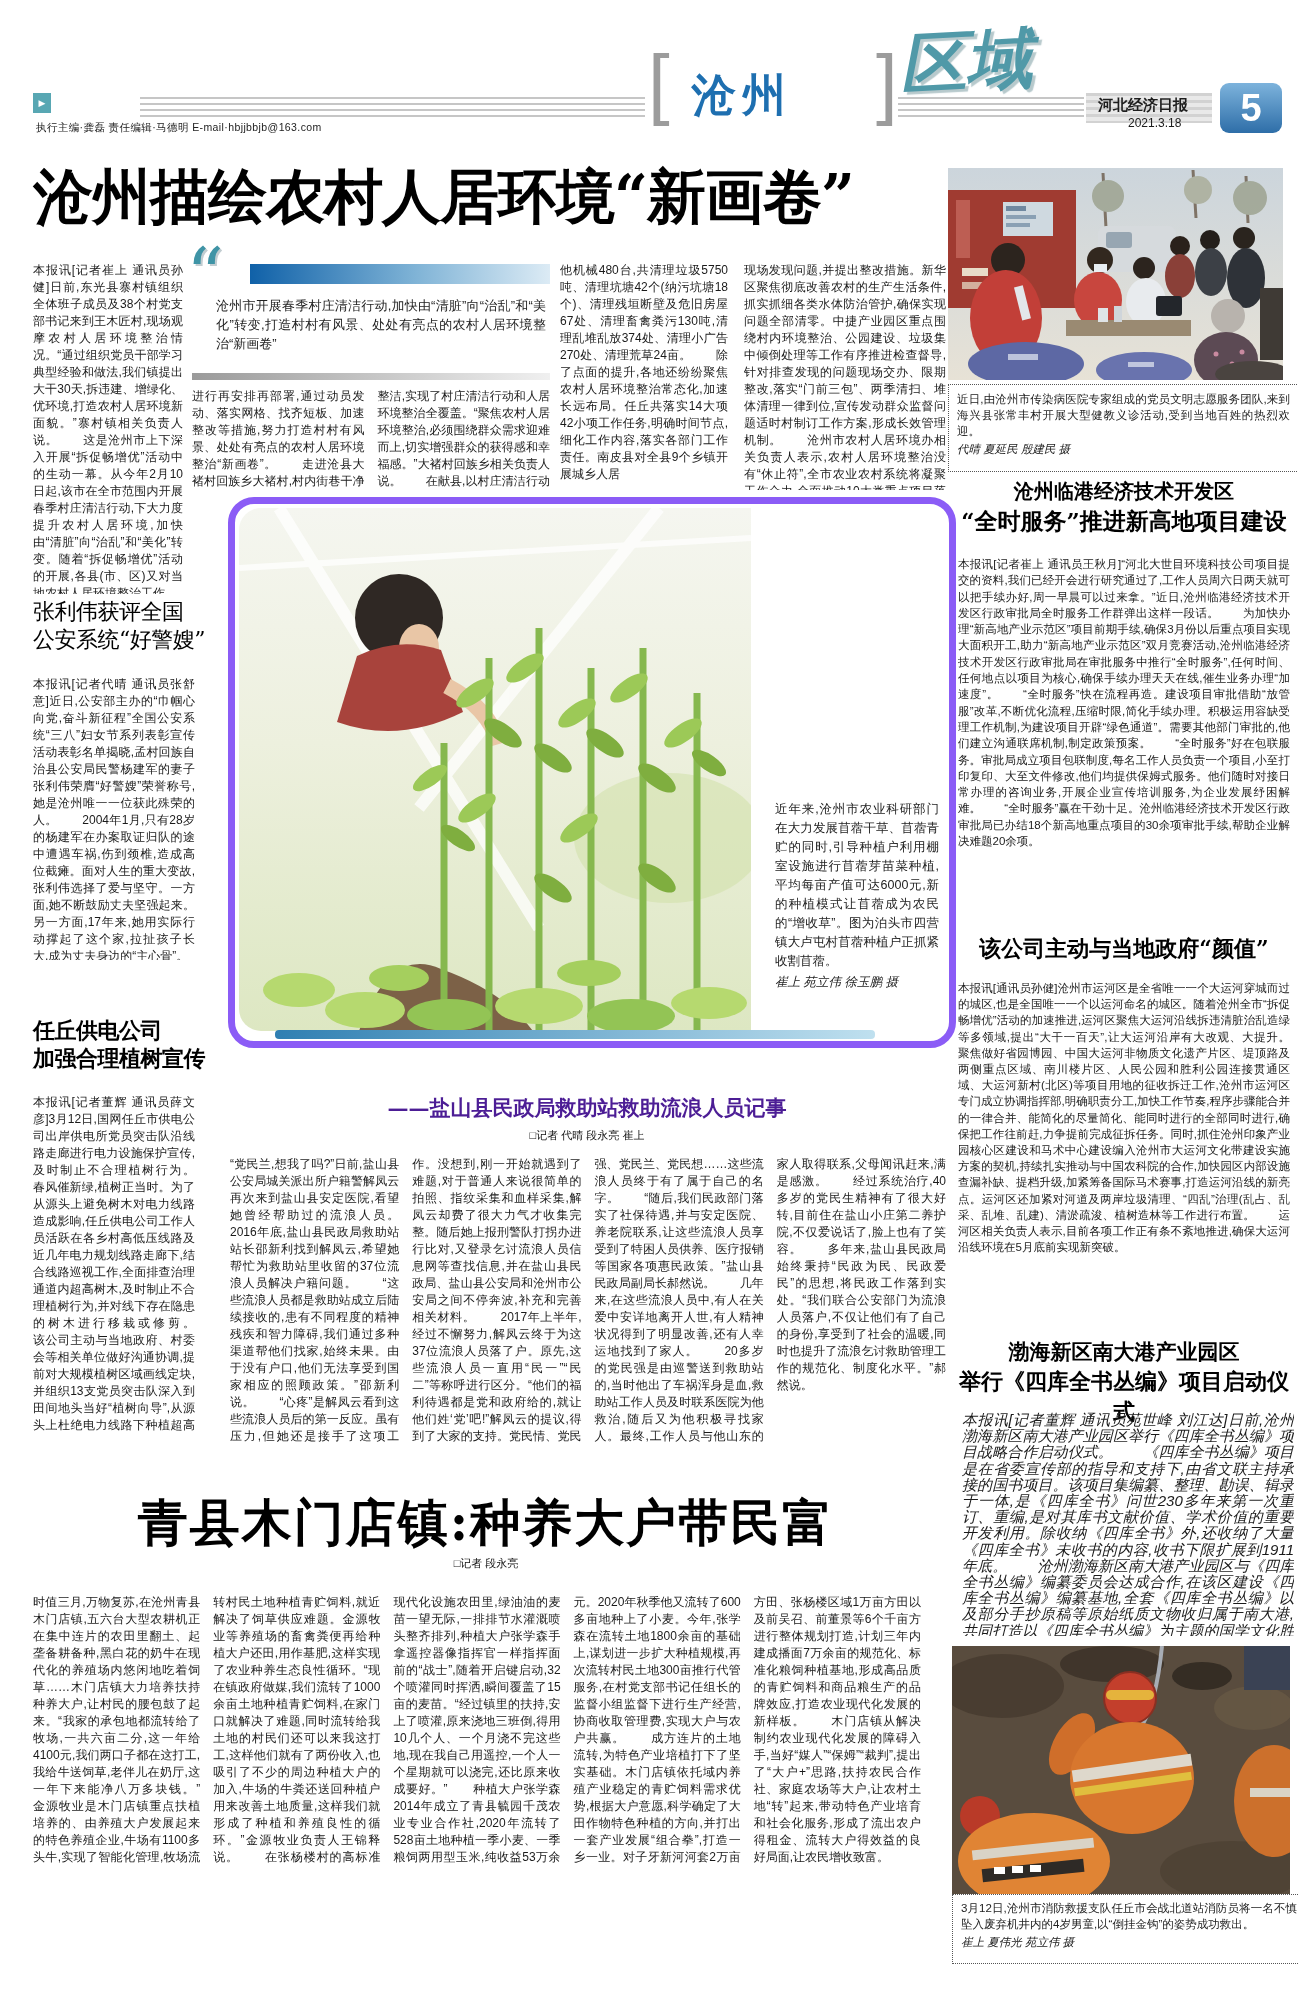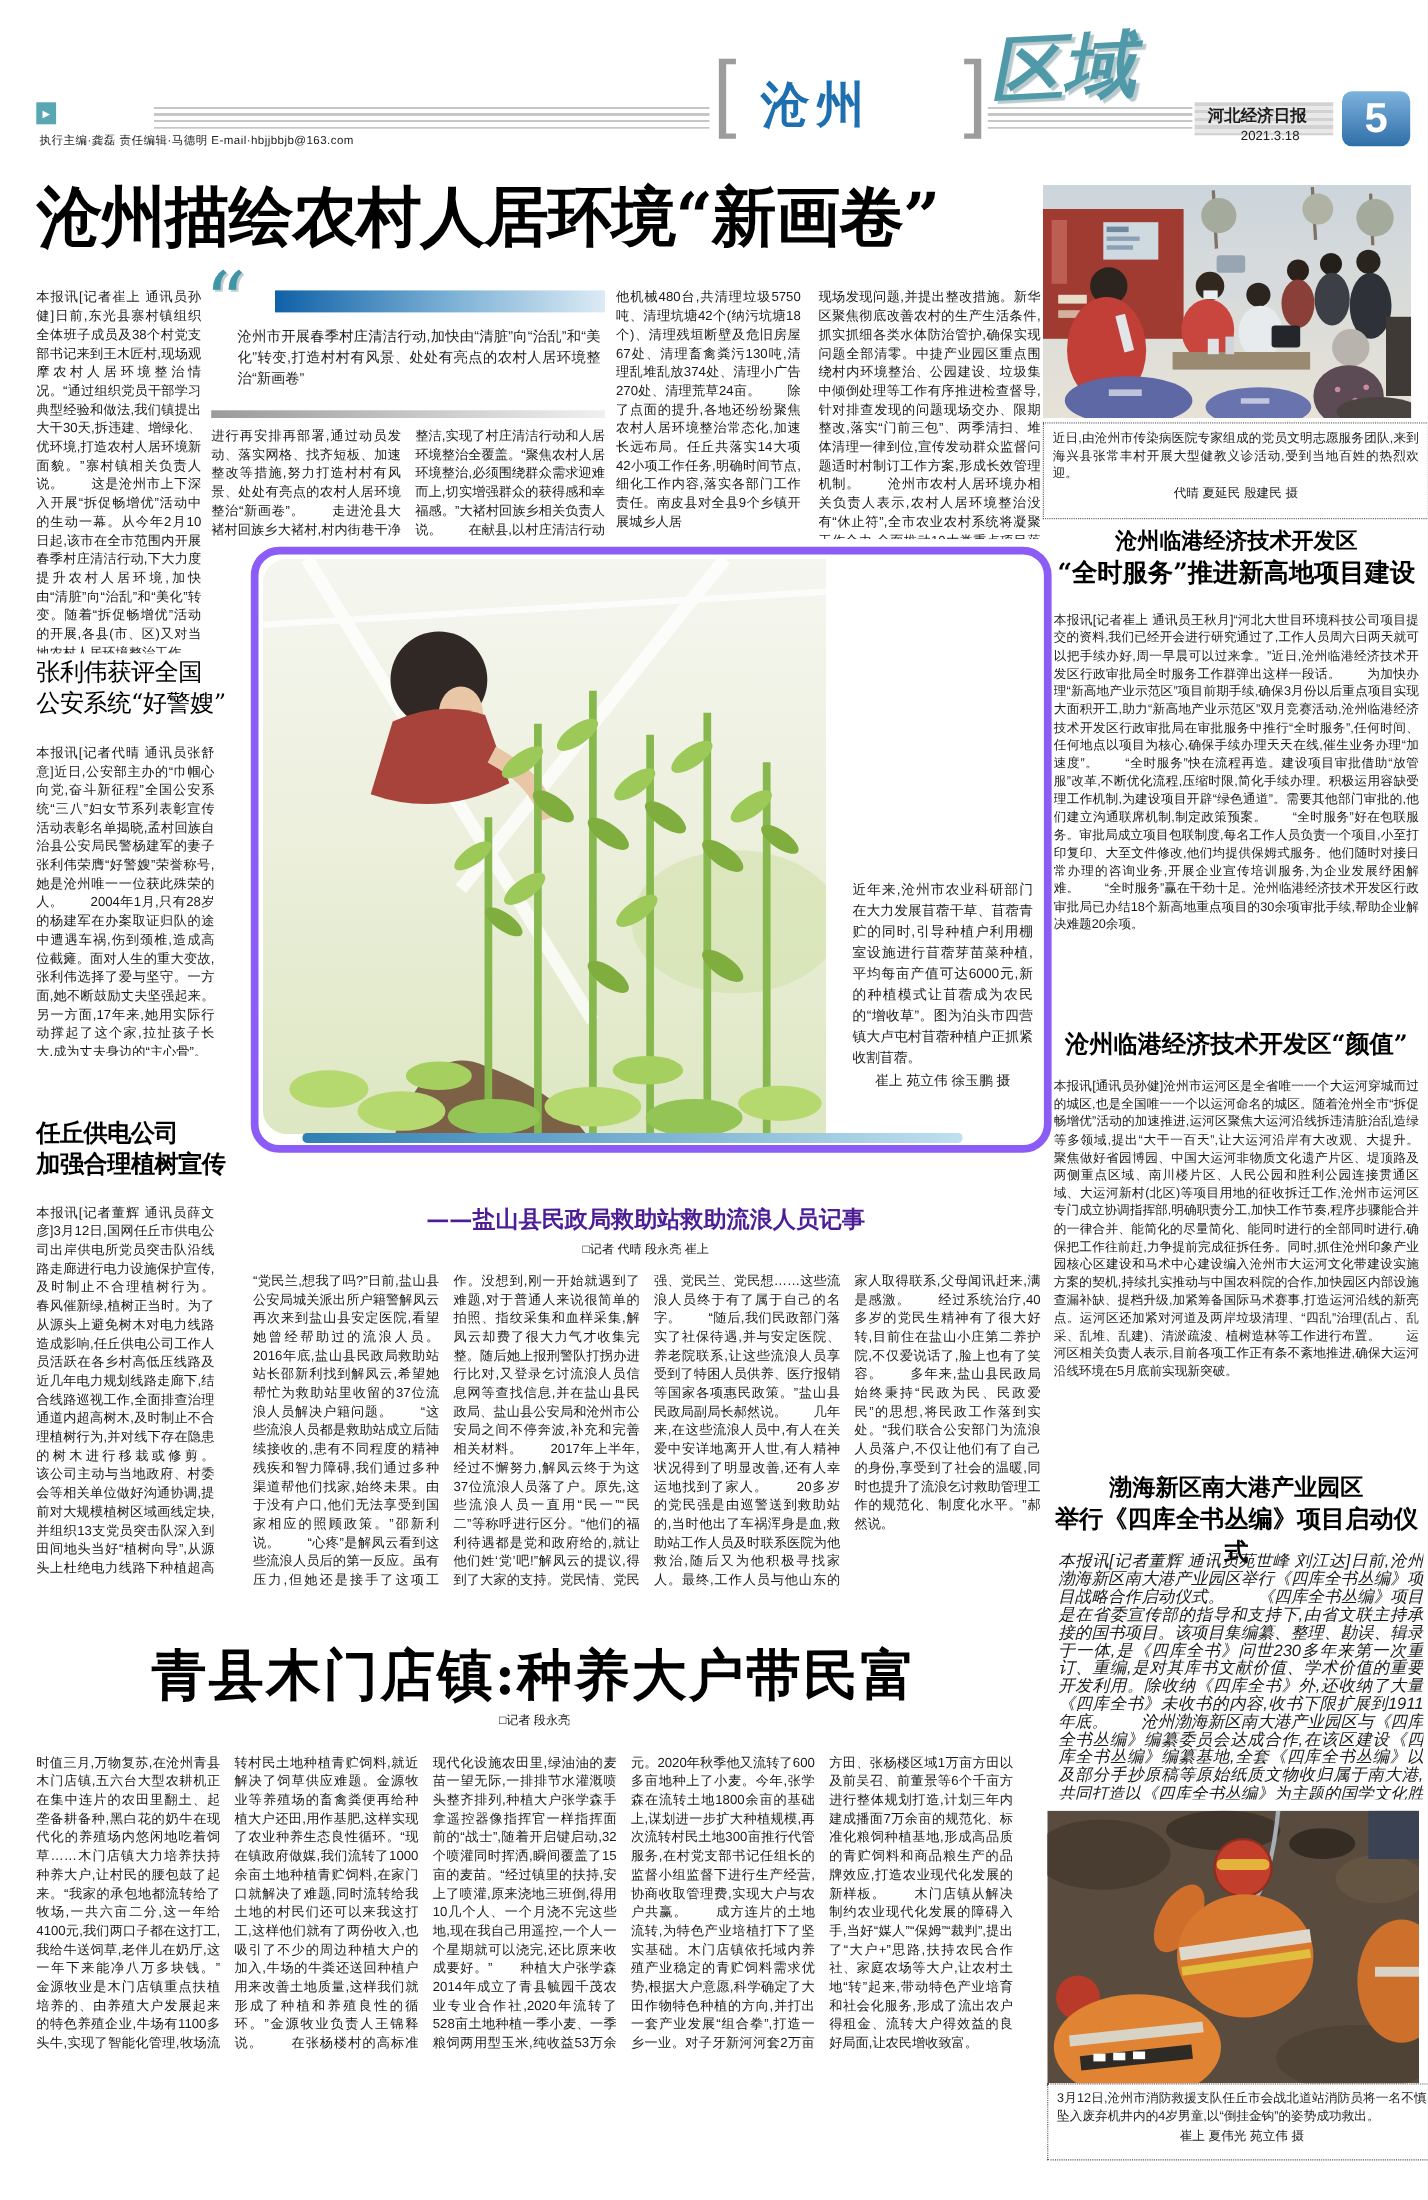--- a/index.html
+++ b/index.html
@@ -33,21 +33,21 @@
   #quote-bar{position:absolute;left:58px;top:8px;right:0;height:20px;background:linear-gradient(90deg,#1061a8,#7fb3d6 55%,#dcebf5);}
   #quote-text{position:absolute;left:24px;top:40px;width:330px;font-size:13px;line-height:19px;color:#222;text-align:justify;}
   #quote-gray{position:absolute;left:0;bottom:0;width:100%;height:7px;background:linear-gradient(90deg,#9a9a9a,#f0f0f0);}
   #m-mid{left:192px;top:388px;width:358px;height:102px;column-count:2;column-gap:13px;}
   #m-c4{left:560px;top:262px;width:168px;height:228px;}
   #m-c5{left:744px;top:262px;width:202px;height:228px;}
 
   
   #p1{left:948px;top:168px;width:335px;height:212px;overflow:hidden;}
   #p1cap{left:948px;top:384px;width:333px;height:74px;border:1px dotted #555;padding:6px 8px;font-size:11.5px;line-height:16px;color:#222;overflow:hidden;text-align:justify;}
-  .cap-credit{display:block;text-align:center;margin-top:2px;}
+  .cap-credit{display:block;text-align:left;margin-top:2px;font-style:italic;}
 
   #frame{left:228px;top:497px;width:714px;height:537px;border:7px solid #8b5cf6;border-radius:26px;background:#fff;}
   #frame-photo{position:absolute;left:4px;top:4px;width:512px;height:523px;border-radius:22px 0 0 22px;overflow:hidden;}
   #frame-cap{position:absolute;left:540px;top:296px;width:164px;font-size:12.5px;line-height:19px;color:#222;text-align:justify;}
   #frame-strip{position:absolute;left:40px;bottom:2px;width:600px;height:9px;border-radius:4px;background:linear-gradient(90deg,#2f7fb2,#bfe0ef);}
 
   #p3{left:952px;top:1646px;width:338px;height:248px;overflow:hidden;}
   #p3cap{left:952px;top:1894px;width:336px;height:58px;border:1px dotted #555;padding:5px 8px;font-size:11.5px;line-height:16px;color:#222;overflow:hidden;text-align:justify;}
 
   
@@ -171,21 +171,21 @@
     <span>近日,由沧州市传染病医院专家组成的党员文明志愿服务团队,来到海兴县张常丰村开展大型健教义诊活动,受到当地百姓的热烈欢迎。</span>
     <span class="cap-credit">代晴 夏延民 殷建民 摄</span>
   </div>
 
   <div class="abs serif" id="lg-h">
     <div class="l1">沧州临港经济技术开发区</div>
     <div class="l2">“全时服务”推进新高地项目建设</div>
   </div>
   <div class="abs bt" id="lg-b">本报讯[记者崔上 通讯员王秋月]“河北大世目环境科技公司项目提交的资料,我们已经开会进行研究通过了,工作人员周六日两天就可以把手续办好,周一早晨可以过来拿。”近日,沧州临港经济技术开发区行政审批局全时服务工作群弹出这样一段话。　　为加快办理“新高地产业示范区”项目前期手续,确保3月份以后重点项目实现大面积开工,助力“新高地产业示范区”双月竞赛活动,沧州临港经济技术开发区行政审批局在审批服务中推行“全时服务”,任何时间、任何地点以项目为核心,确保手续办理天天在线,催生业务办理“加速度”。　　“全时服务”快在流程再造。建设项目审批借助“放管服”改革,不断优化流程,压缩时限,简化手续办理。积极运用容缺受理工作机制,为建设项目开辟“绿色通道”。需要其他部门审批的,他们建立沟通联席机制,制定政策预案。　　“全时服务”好在包联服务。审批局成立项目包联制度,每名工作人员负责一个项目,小至打印复印、大至文件修改,他们均提供保姆式服务。他们随时对接日常办理的咨询业务,开展企业宣传培训服务,为企业发展纾困解难。　　“全时服务”赢在干劲十足。沧州临港经济技术开发区行政审批局已办结18个新高地重点项目的30余项审批手续,帮助企业解决难题20余项。</div>
 
-  <div class="abs serif" id="yh-h">沧州临港经济技术开发区“颜值”</div>
+  <div class="abs serif" id="yh-h">该公司主动与当地政府“颜值”</div>
   <div class="abs bt" id="yh-b">本报讯[通讯员孙健]沧州市运河区是全省唯一一个大运河穿城而过的城区,也是全国唯一一个以运河命名的城区。随着沧州全市“拆促畅增优”活动的加速推进,运河区聚焦大运河沿线拆违清脏治乱造绿等多领域,提出“大干一百天”,让大运河沿岸有大改观、大提升。　　聚焦做好省园博园、中国大运河非物质文化遗产片区、堤顶路及两侧重点区域、南川楼片区、人民公园和胜利公园连接贯通区域、大运河新村(北区)等项目用地的征收拆迁工作,沧州市运河区专门成立协调指挥部,明确职责分工,加快工作节奏,程序步骤能合并的一律合并、能简化的尽量简化、能同时进行的全部同时进行,确保把工作往前赶,力争提前完成征拆任务。同时,抓住沧州印象产业园核心区建设和马术中心建设编入沧州市大运河文化带建设实施方案的契机,持续扎实推动与中国农科院的合作,加快园区内部设施查漏补缺、提档升级,加紧筹备国际马术赛事,打造运河沿线的新亮点。运河区还加紧对河道及两岸垃圾清理、“四乱”治理(乱占、乱采、乱堆、乱建)、清淤疏浚、植树造林等工作进行布置。　　运河区相关负责人表示,目前各项工作正有条不紊地推进,确保大运河沿线环境在5月底前实现新突破。</div>
 
   <div class="abs serif" id="bh-h">
     <div class="l1">渤海新区南大港产业园区</div>
     <div class="l2">举行《四库全书丛编》项目启动仪式</div>
   </div>
   <div class="abs bt" id="bh-b">本报讯[记者董辉 通讯员苑世峰 刘江达]日前,沧州渤海新区南大港产业园区举行《四库全书丛编》项目战略合作启动仪式。　　《四库全书丛编》项目是在省委宣传部的指导和支持下,由省文联主持承接的国书项目。该项目集编纂、整理、勘误、辑录于一体,是《四库全书》问世230多年来第一次重订、重编,是对其库书文献价值、学术价值的重要开发利用。除收纳《四库全书》外,还收纳了大量《四库全书》未收书的内容,收书下限扩展到1911年底。　　沧州渤海新区南大港产业园区与《四库全书丛编》编纂委员会达成合作,在该区建设《四库全书丛编》编纂基地,全套《四库全书丛编》以及部分手抄原稿等原始纸质文物收归属于南大港,共同打造以《四库全书丛编》为主题的国学文化胜地。</div>
 
   <div class="abs serif" id="zl-h">
     <div>张利伟获评全国</div>

